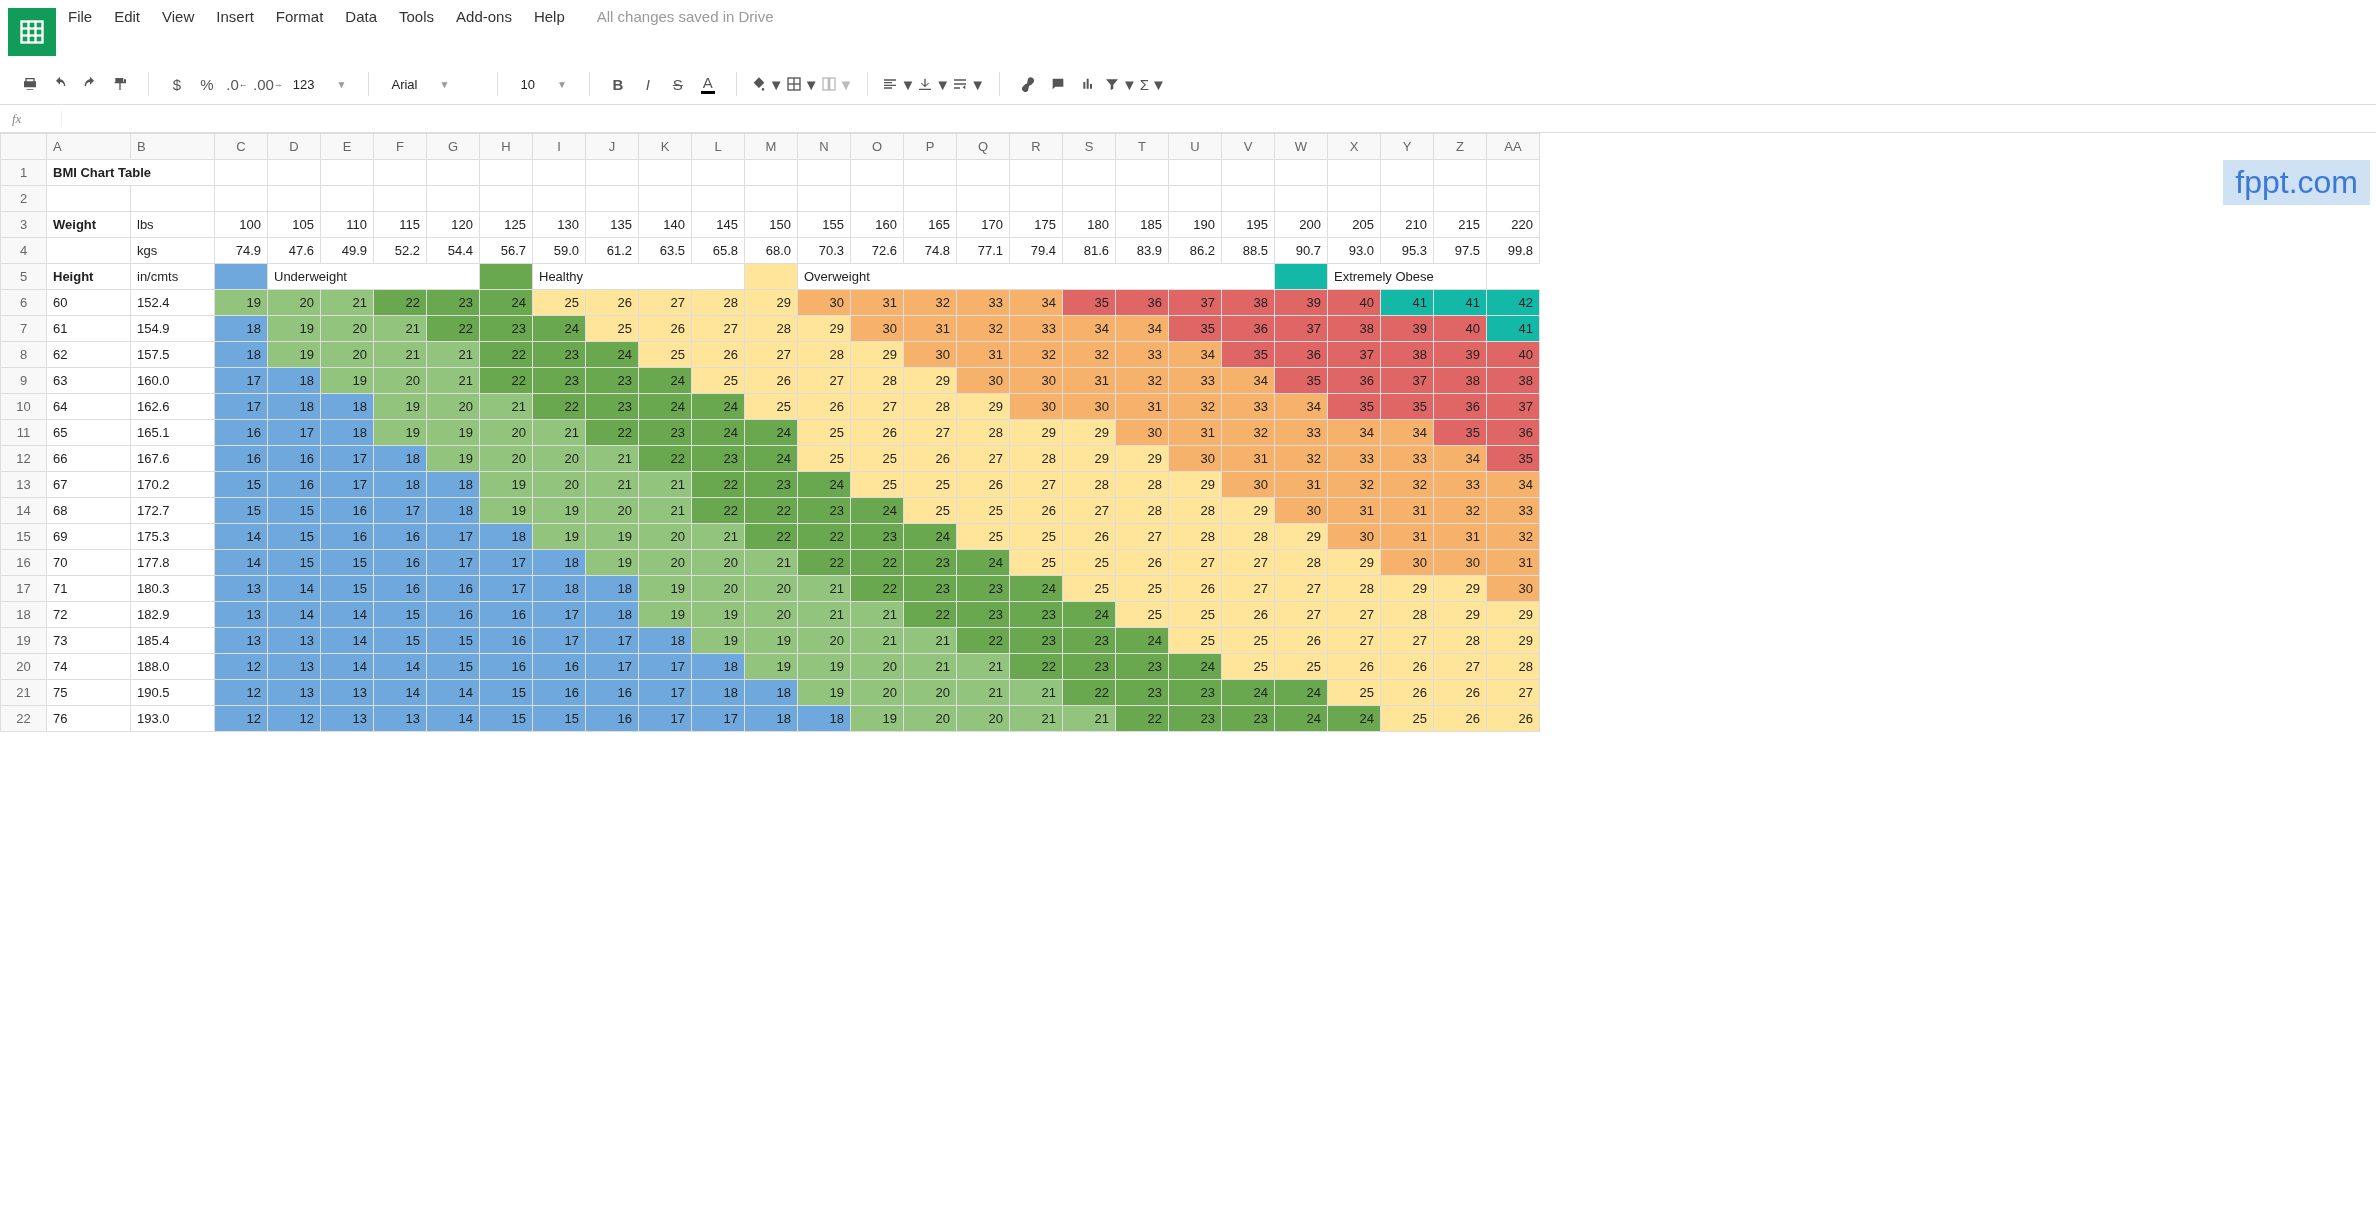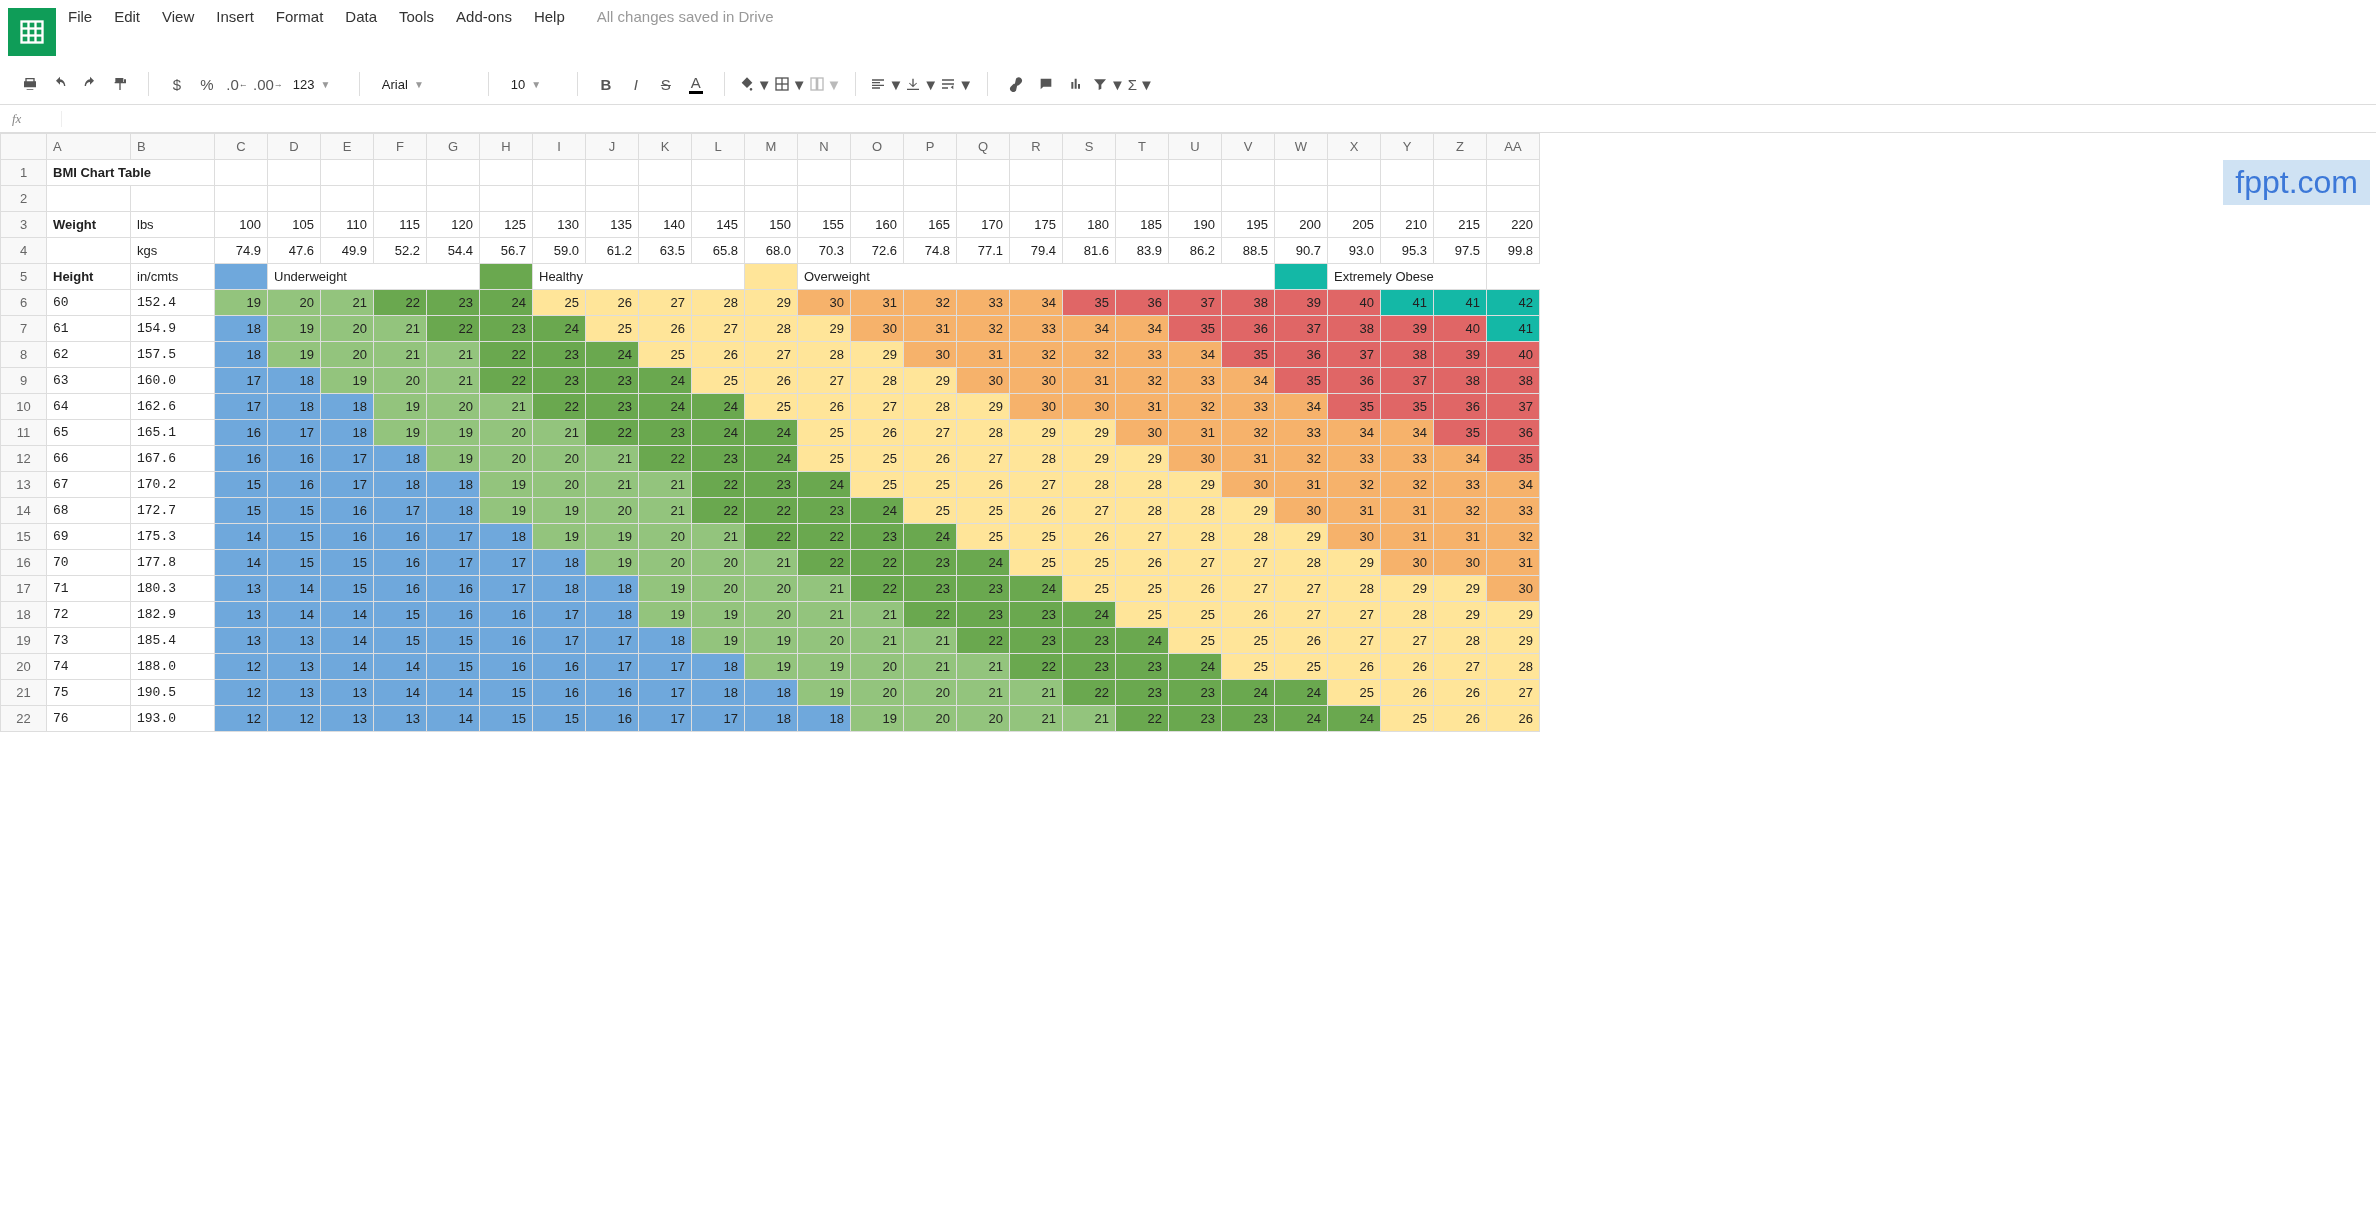--- a/index.html
+++ b/index.html
@@ -16,42 +16,42 @@
   .folder { color: #888; font-size: 18px; cursor: pointer; }
   .menubar { display: flex; gap: 22px; align-items: center; font-size: 15px; color: #333; }
   .menu-item { cursor: pointer; }
   .save-status { color: #999; margin-left: 10px; }
   
   
   .toolbar { display: flex; align-items: center; padding: 6px 10px; border-bottom: 1px solid #ddd; gap: 4px; margin-top: 8px; }
   .tb-group { display: flex; align-items: center; gap: 2px; padding: 0 6px; }
   .tb-sep { width: 1px; height: 24px; background: #ddd; margin: 0 4px; }
   .tb-btn { min-width: 28px; height: 28px; display: flex; align-items: center; justify-content: center; cursor: pointer; color: #555; font-size: 15px; border-radius: 2px; }
-  .tb-select { display: flex; align-items: center; padding: 0 8px; height: 28px; cursor: pointer; gap: 6px; min-width: 60px; }
+  .tb-select { display: flex; align-items: center; padding: 0 8px; height: 28px; cursor: pointer; gap: 22px; min-width: 60px; }
   .tb-select .caret { color: #999; font-size: 10px; }
   .font-name { min-width: 100px; }
   .underline-a { border-bottom: 3px solid #000; padding: 0 2px; }
   
   
   .formula-bar { display: flex; align-items: center; border-bottom: 1px solid #ddd; height: 28px; }
   .fx { font-style: italic; color: #888; padding: 0 12px; width: 62px; border-right: 1px solid #eee; font-family: serif; }
   
   
   .grid-wrap { overflow: auto; height: calc(100vh - 160px); }
   table.grid { border-collapse: collapse; table-layout: fixed; }
   .grid th, .grid td { border: 1px solid #ddd; font-size: 13px; text-align: right; padding: 3px 6px; height: 26px; white-space: nowrap; overflow: hidden; }
   .grid th { background: #f8f8f8; font-weight: normal; color: #666; text-align: center; }
   .corner { width: 46px; background: #f8f8f8; }
   .rowhdr { width: 46px; text-align: center !important; background: #f8f8f8; color: #666; }
   .colA { width: 84px; text-align: left !important; }
   .colB { width: 84px; text-align: left !important; }
   .colW { width: 53px; }
   .bold { font-weight: bold; }
   .lalign { text-align: left !important; }
-  .ralign { text-align: left; font-family: Liberation Mono, monospace; }
+  .ralign { text-align: left; }
   
   
   .c-uw  { background: #6fa8dc; }
   .c-hl  { background: #93c47d; }
   .c-hd  { background: #6aa84f; }
   .c-ow  { background: #ffe599; }
   .c-ob  { background: #f6b26b; }
   .c-od  { background: #e06666; }
   .c-ex  { background: #14b8a6; }
   

